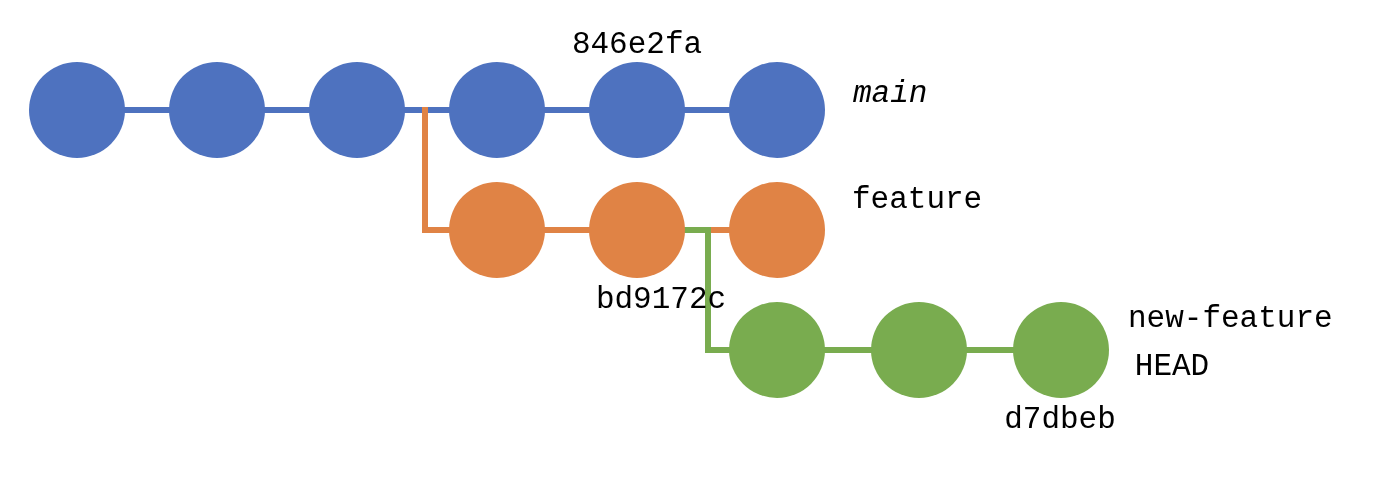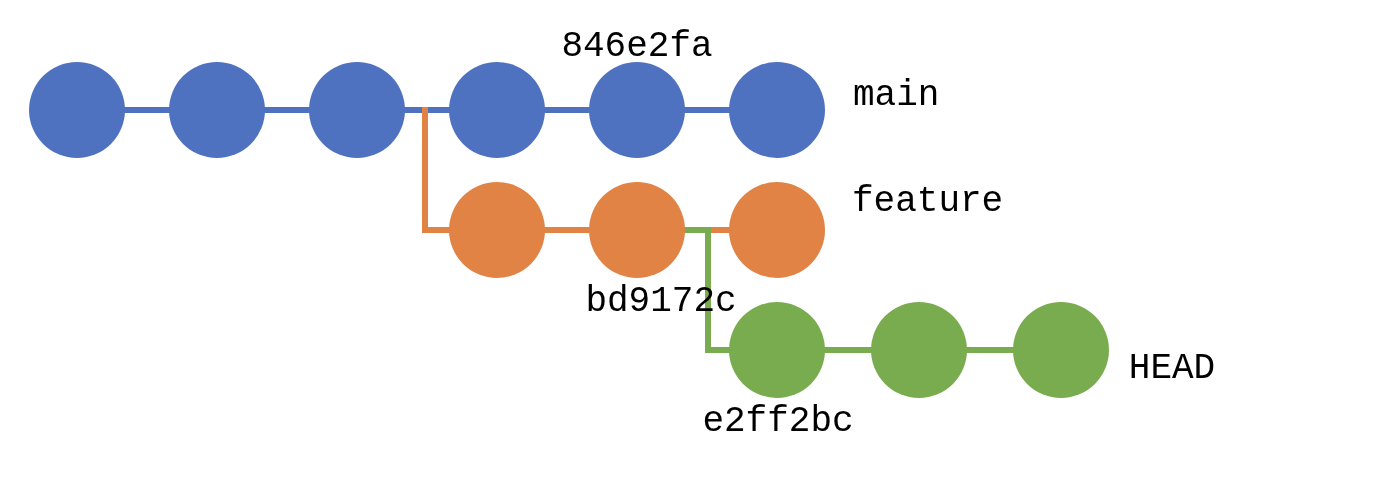--- a/index.html
+++ b/index.html
@@ -25,21 +25,21 @@
     position: absolute;
     width: 96px;
     height: 96px;
     border-radius: 50%;
   }
   .commit.c-main { background: var(--color-main_branch, #4E72BF); }
   .commit.c-feat { background: var(--color-feature_branch, #E08345); }
   .commit.c-newf { background: var(--color-new_feature_branch, #79AC4F); }
   .lbl {
     position: absolute;
-    font-size: 36px;
+    font-size: 31px;
     line-height: 1;
     white-space: nowrap;
     color: var(--color-label_text, #000000);
   }
   .lbl.centered { transform: translateX(-50%); }
 </style>
 </head>
 <body>
 
 <div class="canvas">
@@ -65,25 +65,26 @@
   <div class="commit c-feat" style="left:449px; top:182px;"></div>
   <div class="commit c-feat" style="left:589px; top:182px;"></div>
   <div class="commit c-feat" style="left:729px; top:182px;"></div>
 
   <div class="commit c-newf" style="left:729px;  top:302px;"></div>
   <div class="commit c-newf" style="left:871px;  top:302px;"></div>
   <div class="commit c-newf" style="left:1013px; top:302px;"></div>
 
   <div class="lbl centered" style="left:637px; top:29px;">846e2fa</div>
 
-  <div class="lbl" style="left:853px; top:78px;">main</div>
+  <div class="lbl" style="left:853px; top:78px;font-style:italic;">main</div>
 
   <div class="lbl" style="left:852px; top:184px;text-align:right;">feature</div>
 
   <div class="lbl centered" style="left:661px; top:284px;">bd9172c</div>
 
+  <div class="lbl" style="left:1128px; top:303px;">new-feature</div>
 
   <div class="lbl centered" style="left:1172px; top:351px;">HEAD</div>
 
-  <div class="lbl centered" style="left:778px; top:404px;">e2ff2bc</div>
 
+  <div class="lbl centered" style="left:1060px; top:404px;">d7dbeb</div>
 
 </div>
 
 </body></html>

